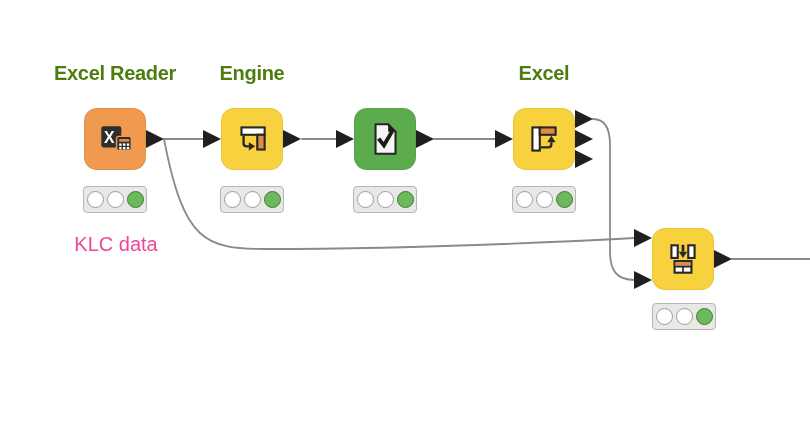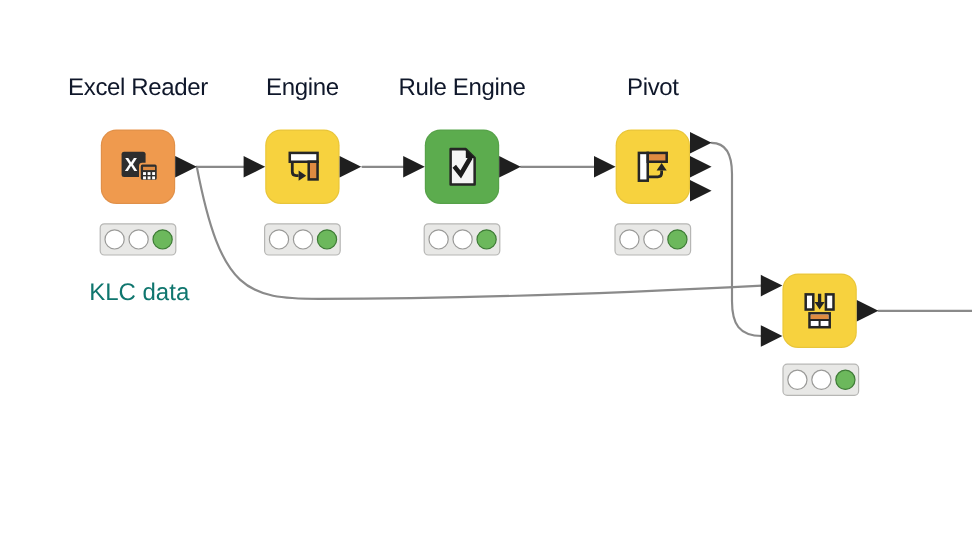--- a/index.html
+++ b/index.html
@@ -5,21 +5,21 @@
   html,body{margin:0;padding:0;}
   body{
     width:810px;height:444px;background:#ffffff;position:relative;overflow:hidden;
     font-family:"Liberation Sans","DejaVu Sans",sans-serif;
   }
   .canvas{position:absolute;inset:0;width:810px;height:444px;}
   .wire-layer{position:absolute;left:0;top:0;z-index:2;pointer-events:none;}
   .wire-layer polygon, .wire-layer path{pointer-events:auto;}
   .node-label{
     position:absolute;width:200px;text-align:center;z-index:3;
-    font-size:20px;font-weight:normal;color:#0f172a;letter-spacing:-0.3px;white-space:nowrap;
+    font-size:20px;font-weight:bold;color:#4d7c0f;letter-spacing:-0.3px;white-space:nowrap;
   }
   .node-body{
     position:absolute;width:62px;height:62px;border-radius:13px;z-index:1;
     display:flex;align-items:center;justify-content:center;
     box-shadow:0 0 0 1px rgba(0,0,0,0.06) inset;
   }
   .node-orange{background:#EF9A4E;}
   .node-yellow{background:#F7D23E;}
   .node-green{background:#5CAC4E;}
   .traffic-light{
@@ -27,21 +27,21 @@
     background:#E8E8E6;border:1.5px solid #B6B6B4;border-radius:4px;
     display:flex;align-items:center;justify-content:center;gap:3px;
   }
   .light{
     width:17px;height:17px;border-radius:50%;box-sizing:border-box;
     background:#ffffff;border:1.6px solid #9A9A98;
   }
   .light.on{background:#6CB85C;border-color:#3E7B36;}
   .annotation{
     position:absolute;width:200px;text-align:center;z-index:3;
-    font-size:20px;color:#0f766e;white-space:nowrap;
+    font-size:20px;color:#ec4899;white-space:nowrap;
   }
 </style>
 </head>
 <body>
 
 <div class="canvas">
 
   <svg class="wire-layer" width="810" height="444" viewBox="0 0 810 444">
     <g stroke="#8A8A8A" stroke-width="1.8" fill="none" stroke-linecap="round">
       <path d="M164,139 H204"></path>
@@ -99,35 +99,34 @@
       <path d="M11,16 L11,23 Q11,26 14,26 L16,26" fill="none" stroke="#262626" stroke-width="2.2"></path>
       <polygon points="16,22 16,30 22,26" fill="#262626"></polygon>
     </svg>
   </div>
   <div class="traffic-light" style="left:220px;top:186px;">
     <span class="light"></span>
     <span class="light"></span>
     <span class="light on"></span>
   </div>
 
-  <div class="node-label" style="left:285px;top:62px;">Rule Engine</div>
   <div class="node-body node-green" style="left:354px;top:108px;">
     <svg width="40" height="40" viewBox="0 0 38 38">
       <path d="M10,5 L22,5 L29,12 L29,33 L10,33 Z" fill="#F5F5F5" stroke="#262626" stroke-width="2" stroke-linejoin="round"></path>
       <polygon points="22,5 29,12 22,12" fill="#1B1B1B"></polygon>
       <path d="M14,20 L18,25 L25,13" fill="none" stroke="#1B1B1B" stroke-width="3.6" stroke-linecap="square"></path>
     </svg>
   </div>
   <div class="traffic-light" style="left:353px;top:186px;">
     <span class="light"></span>
     <span class="light"></span>
     <span class="light on"></span>
   </div>
 
-  <div class="node-label" style="left:444px;top:62px;">Pivot</div>
+  <div class="node-label" style="left:444px;top:62px;">Excel</div>
   <div class="node-body node-yellow" style="left:513px;top:108px;">
     <svg width="40" height="40" viewBox="0 0 38 38">
       <rect x="8" y="8" width="7" height="22" fill="#ffffff" stroke="#262626" stroke-width="2"></rect>
       <rect x="15" y="8" width="15" height="7" fill="#DF8B41" stroke="#262626" stroke-width="2"></rect>
       <path d="M16,27 L23,27 Q26,27 26,24 L26,22" fill="none" stroke="#262626" stroke-width="2.2"></path>
       <polygon points="22,22 30,22 26,16" fill="#262626"></polygon>
     </svg>
   </div>
   <div class="traffic-light" style="left:512px;top:186px;">
     <span class="light"></span>

